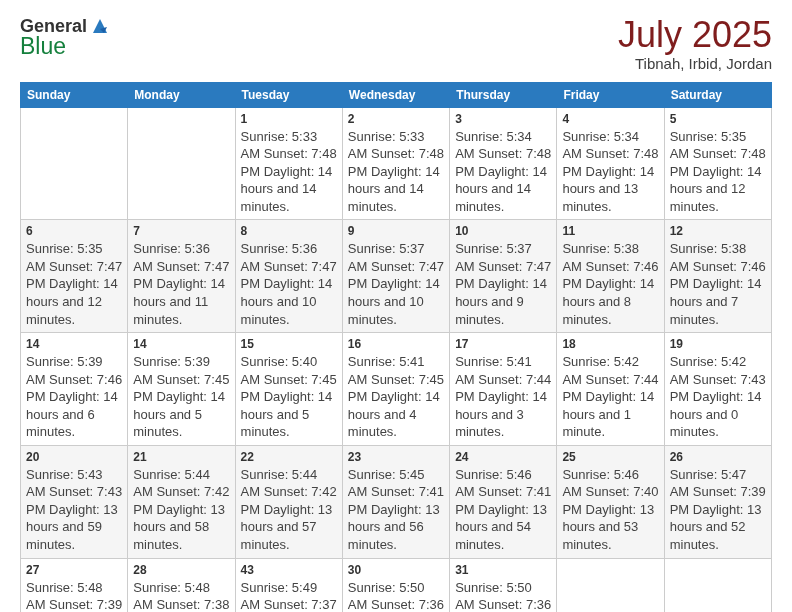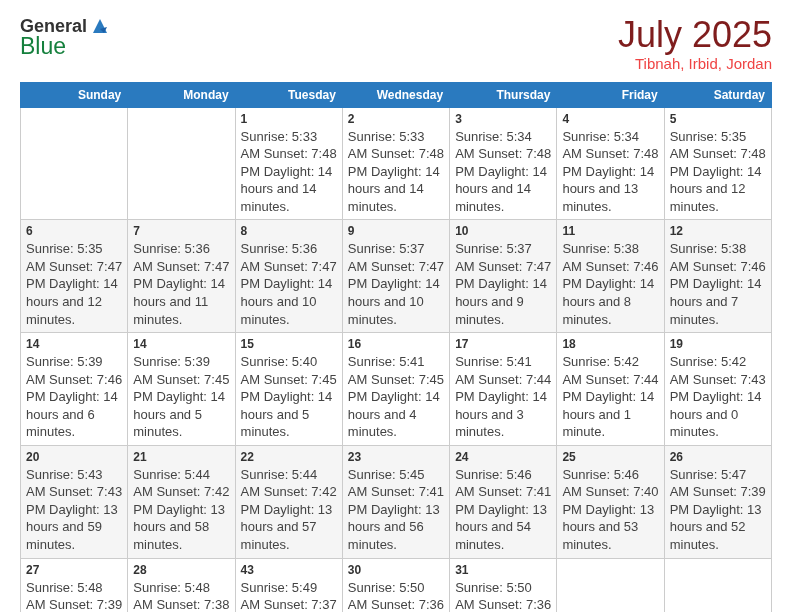--- a/index.html
+++ b/index.html
@@ -45,34 +45,34 @@
       text-align: right;
     }
     .month-title {
       font-size: 36px;
       font-weight: normal;
       color: #7f1d1d;
       line-height: 1.1;
     }
     .location-title {
       font-size: 15px;
-      color: #ef4444;
+      color: #404040;
     }
     .calendar {
       width: 100%;
       border-collapse: collapse;
       border: 1px solid #ccc;
     }
     .calendar th {
       background-color: #2a7abf;
       color: #fff;
       font-size: 12px;
       font-weight: bold;
       padding: 5px 6px;
-      text-align: right;
+      text-align: left;
       border: 1px solid #2a7abf;
     }
     .calendar td {
       vertical-align: top;
       border: 1px solid #ccc;
       padding: 4px 5px;
       width: calc(100% / 7);
       height: 80px;
       background: #fff;
     }

